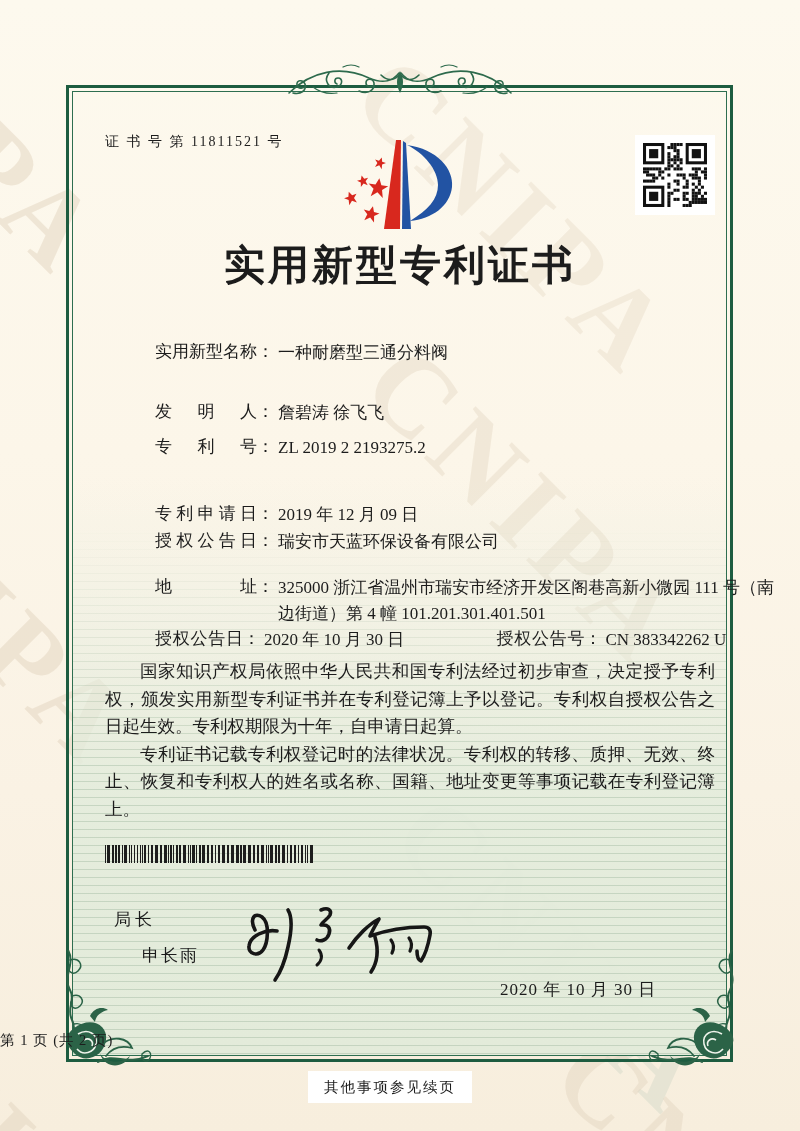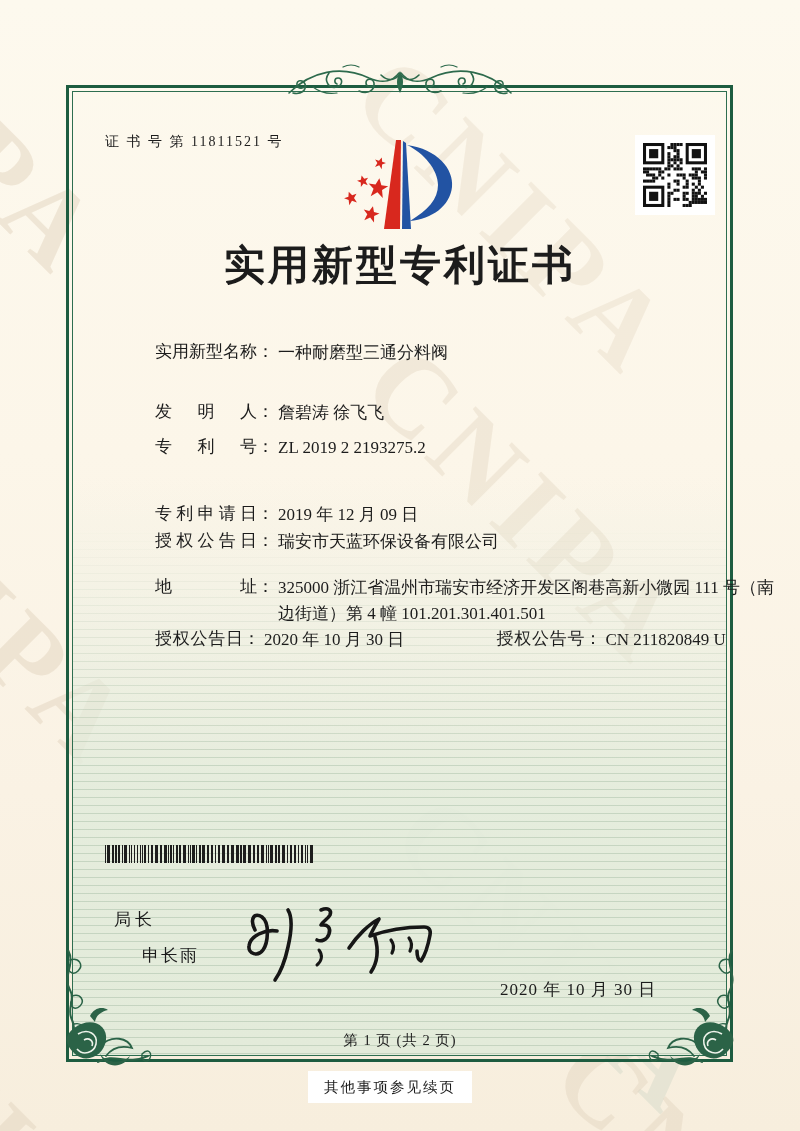--- a/index.html
+++ b/index.html
@@ -48,21 +48,21 @@
     white-space:normal;line-height:26px;}
   .grant2{margin-left:40px;}
   .notice{position:absolute;left:105px;top:658px;width:610px;font-size:17.5px;line-height:27.5px;text-align:justify;}
   .notice p{margin:0;text-indent:2em;}
   .barcode{position:absolute;left:105px;top:845px;width:214px;height:18px;font-size:0;}
   .barcode i{display:inline-block;height:18px;background:#1d1d1d;}
   .sig-title{position:absolute;left:114px;top:908px;font-size:17px;letter-spacing:4px;}
   .sig-name{position:absolute;left:114px;top:944px;font-size:17px;letter-spacing:2px;margin-left:28px;}
   .sig-svg{position:absolute;left:225px;top:880px;}
   .issue-date{position:absolute;left:500px;top:978px;font-size:17px;letter-spacing:1px;}
-  .page-num{position:absolute;left:0;top:1031px;width:800px;text-align:center;font-size:14.5px;letter-spacing:1px;}
+  .page-num{position:absolute;left:0;top:1031px;width:800px;text-align:left;font-size:14.5px;letter-spacing:1px;}
   .footer-box{
     position:absolute;left:308px;top:1071px;width:164px;height:32px;background:#ffffff;
     display:flex;align-items:center;justify-content:center;font-size:14.5px;letter-spacing:2px;
   }
   
   .logo{position:absolute;left:331px;top:132px;}
   .qr-box{position:absolute;left:635px;top:135px;width:80px;height:80px;background:#fff;}
   .qr-box svg{position:absolute;left:8px;top:8px;}
   .ornament-top{position:absolute;left:283px;top:53px;}
   .corner-fl{position:absolute;}
@@ -319,24 +319,26 @@
   <span class="f-label">专利申请日</span><span class="f-colon">：</span><span class="f-value">2019 年 12 月 09 日</span>
 </div>
 <div class="field-row" style="top:529px;">
   <span class="f-label">授权公告日</span><span class="f-colon">：</span><span class="f-value">瑞安市天蓝环保设备有限公司</span>
 </div>
 <div class="field-row" style="top:575px;">
   <span class="f-label">地址</span><span class="f-colon">：</span><span class="f-value">325000 浙江省温州市瑞安市经济开发区阁巷高新小微园 111 号（南边街道）第 4 幢 101.201.301.401.501</span>
 </div>
 <div class="field-row" style="top:627px;">
   <span><span class="f-label" style="width:88px;">授权公告日</span><span class="f-colon">：</span><span class="f-value">2020 年 10 月 30 日</span></span>
-  <span class="grant2"><span class="f-label" style="width:88px;">授权公告号</span><span class="f-colon">：</span><span class="f-value">CN 211820849 U</span></span>
+  <span class="grant2"><span class="f-label" style="width:88px;">授权公告号</span><span class="f-colon">：</span><span class="f-value">CN 383342262 U</span></span>
 </div>
 
 <div class="notice">
+  <p>国家知识产权局依照中华人民共和国专利法经过初步审查，决定授予专利权，颁发实用新型专利证书并在专利登记簿上予以登记。专利权自授权公告之日起生效。专利权期限为十年，自申请日起算。</p>
+  <p>专利证书记载专利权登记时的法律状况。专利权的转移、质押、无效、终止、恢复和专利权人的姓名或名称、国籍、地址变更等事项记载在专利登记簿上。</p>
 </div>
 
 <div class="barcode" id="barcode"><i style="width:1px;margin-right:1px;"></i><i style="width:3px;margin-right:2px;"></i><i style="width:2px;margin-right:1px;"></i><i style="width:2px;margin-right:1px;"></i><i style="width:2px;margin-right:2px;"></i><i style="width:1px;margin-right:1px;"></i><i style="width:3px;margin-right:2px;"></i><i style="width:1px;margin-right:1px;"></i><i style="width:1px;margin-right:2px;"></i><i style="width:1px;margin-right:2px;"></i><i style="width:1px;margin-right:2px;"></i><i style="width:1px;margin-right:1px;"></i><i style="width:1px;margin-right:1px;"></i><i style="width:2px;margin-right:2px;"></i><i style="width:1px;margin-right:2px;"></i><i style="width:2px;margin-right:2px;"></i><i style="width:3px;margin-right:2px;"></i><i style="width:2px;margin-right:2px;"></i><i style="width:3px;margin-right:1px;"></i><i style="width:1px;margin-right:1px;"></i><i style="width:2px;margin-right:1px;"></i><i style="width:1px;margin-right:2px;"></i><i style="width:2px;margin-right:1px;"></i><i style="width:2px;margin-right:2px;"></i><i style="width:3px;margin-right:2px;"></i><i style="width:1px;margin-right:1px;"></i><i style="width:1px;margin-right:1px;"></i><i style="width:3px;margin-right:1px;"></i><i style="width:1px;margin-right:2px;"></i><i style="width:2px;margin-right:1px;"></i><i style="width:3px;margin-right:2px;"></i><i style="width:2px;margin-right:2px;"></i><i style="width:2px;margin-right:2px;"></i><i style="width:1px;margin-right:2px;"></i><i style="width:2px;margin-right:2px;"></i><i style="width:3px;margin-right:2px;"></i><i style="width:2px;margin-right:2px;"></i><i style="width:3px;margin-right:2px;"></i><i style="width:3px;margin-right:1px;"></i><i style="width:2px;margin-right:1px;"></i><i style="width:3px;margin-right:2px;"></i><i style="width:3px;margin-right:2px;"></i><i style="width:2px;margin-right:2px;"></i><i style="width:2px;margin-right:2px;"></i><i style="width:3px;margin-right:2px;"></i><i style="width:1px;margin-right:1px;"></i><i style="width:1px;margin-right:1px;"></i><i style="width:3px;margin-right:2px;"></i><i style="width:2px;margin-right:1px;"></i><i style="width:2px;margin-right:2px;"></i><i style="width:3px;margin-right:2px;"></i><i style="width:1px;margin-right:2px;"></i><i style="width:2px;margin-right:2px;"></i><i style="width:2px;margin-right:2px;"></i><i style="width:1px;margin-right:2px;"></i><i style="width:2px;margin-right:2px;"></i><i style="width:1px;margin-right:1px;"></i><i style="width:1px;margin-right:2px;"></i><i style="width:3px;margin-right:2px;"></i></div>
 
 <div class="sig-title">局长</div>
 <div class="sig-name">申长雨</div>
 <svg class="sig-svg" width="215" height="108" viewBox="0 0 215 108">
   <g stroke="#161616" fill="none" stroke-width="3.6" stroke-linecap="round" stroke-linejoin="round">
     <path d="M30,50 c-6,-12 0,-18 7,-13 c8,6 6,26 1,33 c-5,7 -15,4 -14,-4 c1,-10 16,-17 28,-15"></path>
     <path d="M63,30 c5,8 3,24 0,37 c-3,14 -8,26 -13,33"></path>

